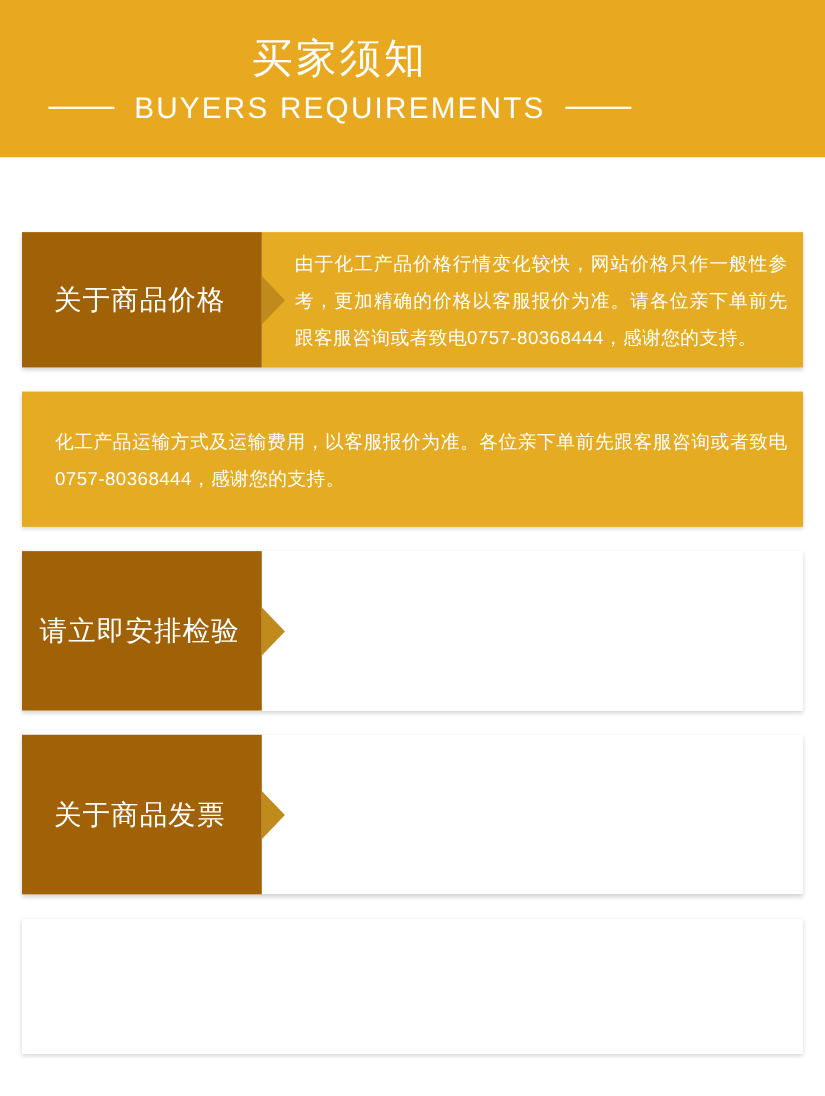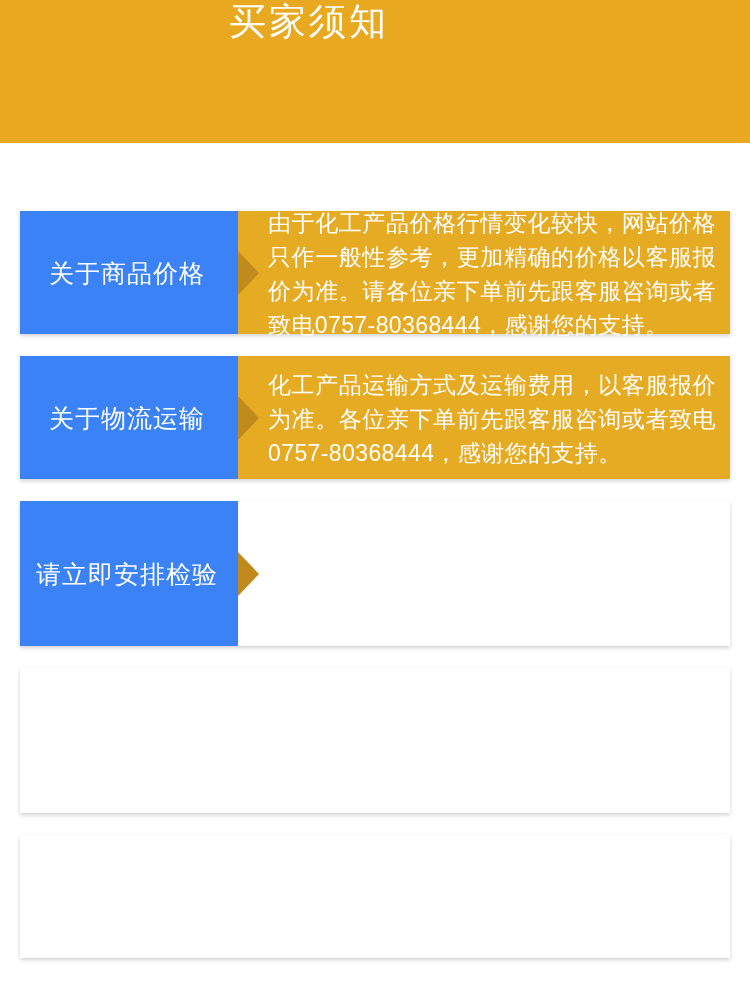--- a/index.html
+++ b/index.html
@@ -30,20 +30,21 @@
   }
   .header-inner {
     position: absolute;
     left: 0;
     top: 0;
     width: 618px;
     height: 143px;
     display: flex;
     flex-direction: column;
     align-items: center;
+    justify-content: center;
   }
   .header-title {
     color: #ffffff;
     font-size: 37px;
     letter-spacing: 3px;
     line-height: 44px;
     font-weight: normal;
     margin: 0;
     padding: 0;
     text-align: center;
@@ -81,21 +82,21 @@
     position: relative;
     display: flex;
     width: 710px;
     margin-bottom: 22px;
     box-shadow: 0 2px 4px rgba(0,0,0,0.18);
   }
   .row-label {
     position: relative;
     flex: 0 0 218px;
     width: 218px;
-    background: #3b82f6;
+    background: #a16207;
     display: flex;
     align-items: center;
     justify-content: center;
     box-sizing: border-box;
     padding: 0 10px 0 6px;
     z-index: 2;
   }
   .row-label-text {
     color: #ffffff;
     font-size: 25px;
@@ -120,21 +121,21 @@
   .row-body {
     flex: 1 1 auto;
     background: #e5ab23;
     box-sizing: border-box;
     padding: 22px 14px 20px 30px;
     display: flex;
     align-items: center;
   }
   .row-body-text {
     color: #ffffff;
-    font-size: 23px;
+    font-size: 17px;
     line-height: 34px;
     letter-spacing: 0.4px;
     text-align: justify;
   }
 
   
   .row-1 { height: 123px; }
   .row-2 { height: 123px; }
   .row-3 { height: 145px; }
   .row-4 { height: 145px; }
@@ -147,49 +148,54 @@
   .row-5 .row-body-text { width: 100%; }
 </style>
 </head>
 <body>
 
 <div class="page">
 
   <div class="header">
     <div class="header-inner">
       <div class="header-title">买家须知</div>
+      <div class="header-sub-wrap">
+        <span class="header-rule left"></span>
+        <span class="header-sub">BUYERS REQUIREMENTS</span>
+        <span class="header-rule right"></span>
+      </div>
     </div>
   </div>
 
   <div class="content">
 
     <div class="row row-1">
       <div class="row-label">
         <span class="row-label-text">关于商品价格</span>
       </div>
       <div class="row-body">
         <span class="row-body-text">由于化工产品价格行情变化较快，网站价格只作一般性参考，更加精确的价格以客服报价为准。请各位亲下单前先跟客服咨询或者致电0757-80368444，感谢您的支持。</span>
       </div>
     </div>
 
     <div class="row row-2">
-      <div class="row-label">
-        <span class="row-label-text">关于物流运输</span>
-      </div>
       <div class="row-body">
         <span class="row-body-text">化工产品运输方式及运输费用，以客服报价为准。各位亲下单前先跟客服咨询或者致电0757-80368444，感谢您的支持。</span>
       </div>
     </div>
 
     <div class="row row-3">
       <div class="row-label">
         <span class="row-label-text">请立即安排检验</span>
       </div>
     </div>
 
     <div class="row row-4">
+      <div class="row-label">
+        <span class="row-label-text">关于商品发票</span>
+      </div>
     </div>
 
     <div class="row row-5">
     </div>
 
   </div>
 </div>
 
 </body></html>

